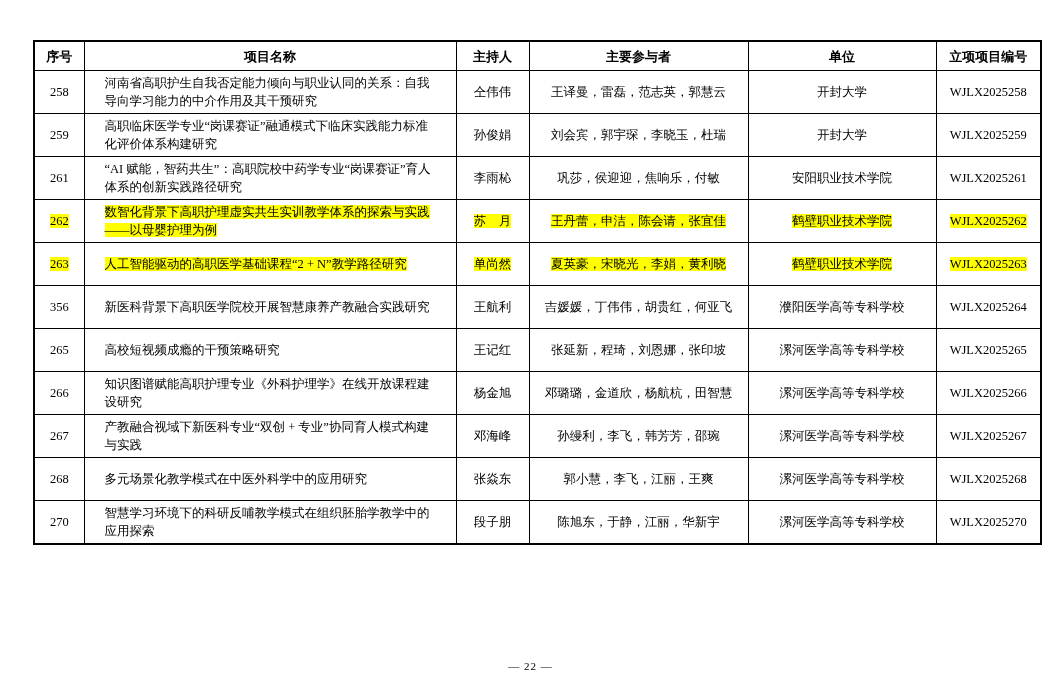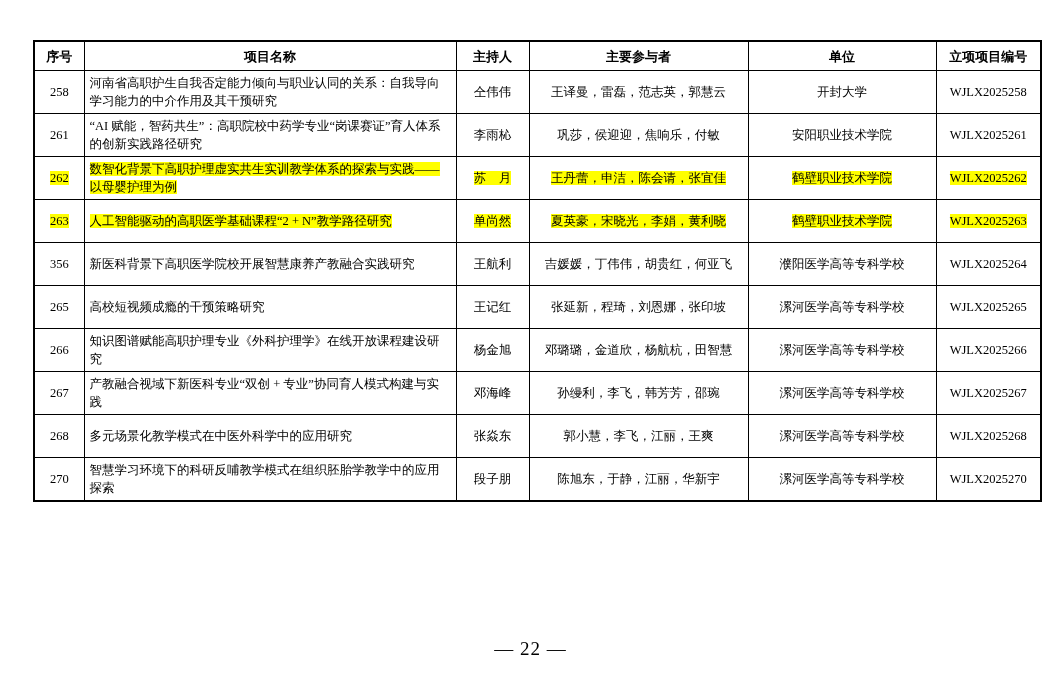--- a/index.html
+++ b/index.html
@@ -45,33 +45,33 @@
   thead th {
     height: 24px;
     font-size: 13px;
     font-weight: bold;
     line-height: 15px;
     padding: 2px 2px;
   }
   tbody tr { height: 43px; font-family: Liberation Serif, serif; }
   td.td-title {
     text-align: left;
-    padding: 3px 5px;
+    padding: 3px 20px;
   }
   .cell-text { display: inline; }
   tr.hl-row .cell-text {
     background: #FFFF00;
   }
   .page-footer {
     position: absolute;
     left: 0;
-    top: 638px;
+    top: 660px;
     width: 100%;
     text-align: center;
-    font-size: 19px;
+    font-size: 11px;
     letter-spacing: 1px;
   }
 </style>
 </head>
 <body>
 
 <div class="page">
 
   <table class="projects">
     <colgroup>
@@ -93,20 +93,28 @@
       </tr>
     </thead>
     <tbody>
         <tr>
     <td class="td-no"><span class="cell-text">258</span></td>
     <td class="td-title"><span class="cell-text">河南省高职护生自我否定能力倾向与职业认同的关系：自我导向学习能力的中介作用及其干预研究</span></td>
     <td class="td-host"><span class="cell-text">仝伟伟</span></td>
     <td class="td-part"><span class="cell-text">王译曼，雷磊，范志英，郭慧云</span></td>
     <td class="td-unit"><span class="cell-text">开封大学</span></td>
     <td class="td-code"><span class="cell-text">WJLX2025258</span></td>
+  </tr>
+        <tr>
+    <td class="td-no"><span class="cell-text">259</span></td>
+    <td class="td-title"><span class="cell-text">高职临床医学专业“岗课赛证”融通模式下临床实践能力标准化评价体系构建研究</span></td>
+    <td class="td-host"><span class="cell-text">孙俊娟</span></td>
+    <td class="td-part"><span class="cell-text">刘会宾，郭宇琛，李晓玉，杜瑞</span></td>
+    <td class="td-unit"><span class="cell-text">开封大学</span></td>
+    <td class="td-code"><span class="cell-text">WJLX2025259</span></td>
   </tr>
         <tr>
     <td class="td-no"><span class="cell-text">261</span></td>
     <td class="td-title"><span class="cell-text">“AI 赋能，智药共生”：高职院校中药学专业“岗课赛证”育人体系的创新实践路径研究</span></td>
     <td class="td-host"><span class="cell-text">李雨杺</span></td>
     <td class="td-part"><span class="cell-text">巩莎，侯迎迎，焦响乐，付敏</span></td>
     <td class="td-unit"><span class="cell-text">安阳职业技术学院</span></td>
     <td class="td-code"><span class="cell-text">WJLX2025261</span></td>
   </tr>
         <tr class="hl-row">

